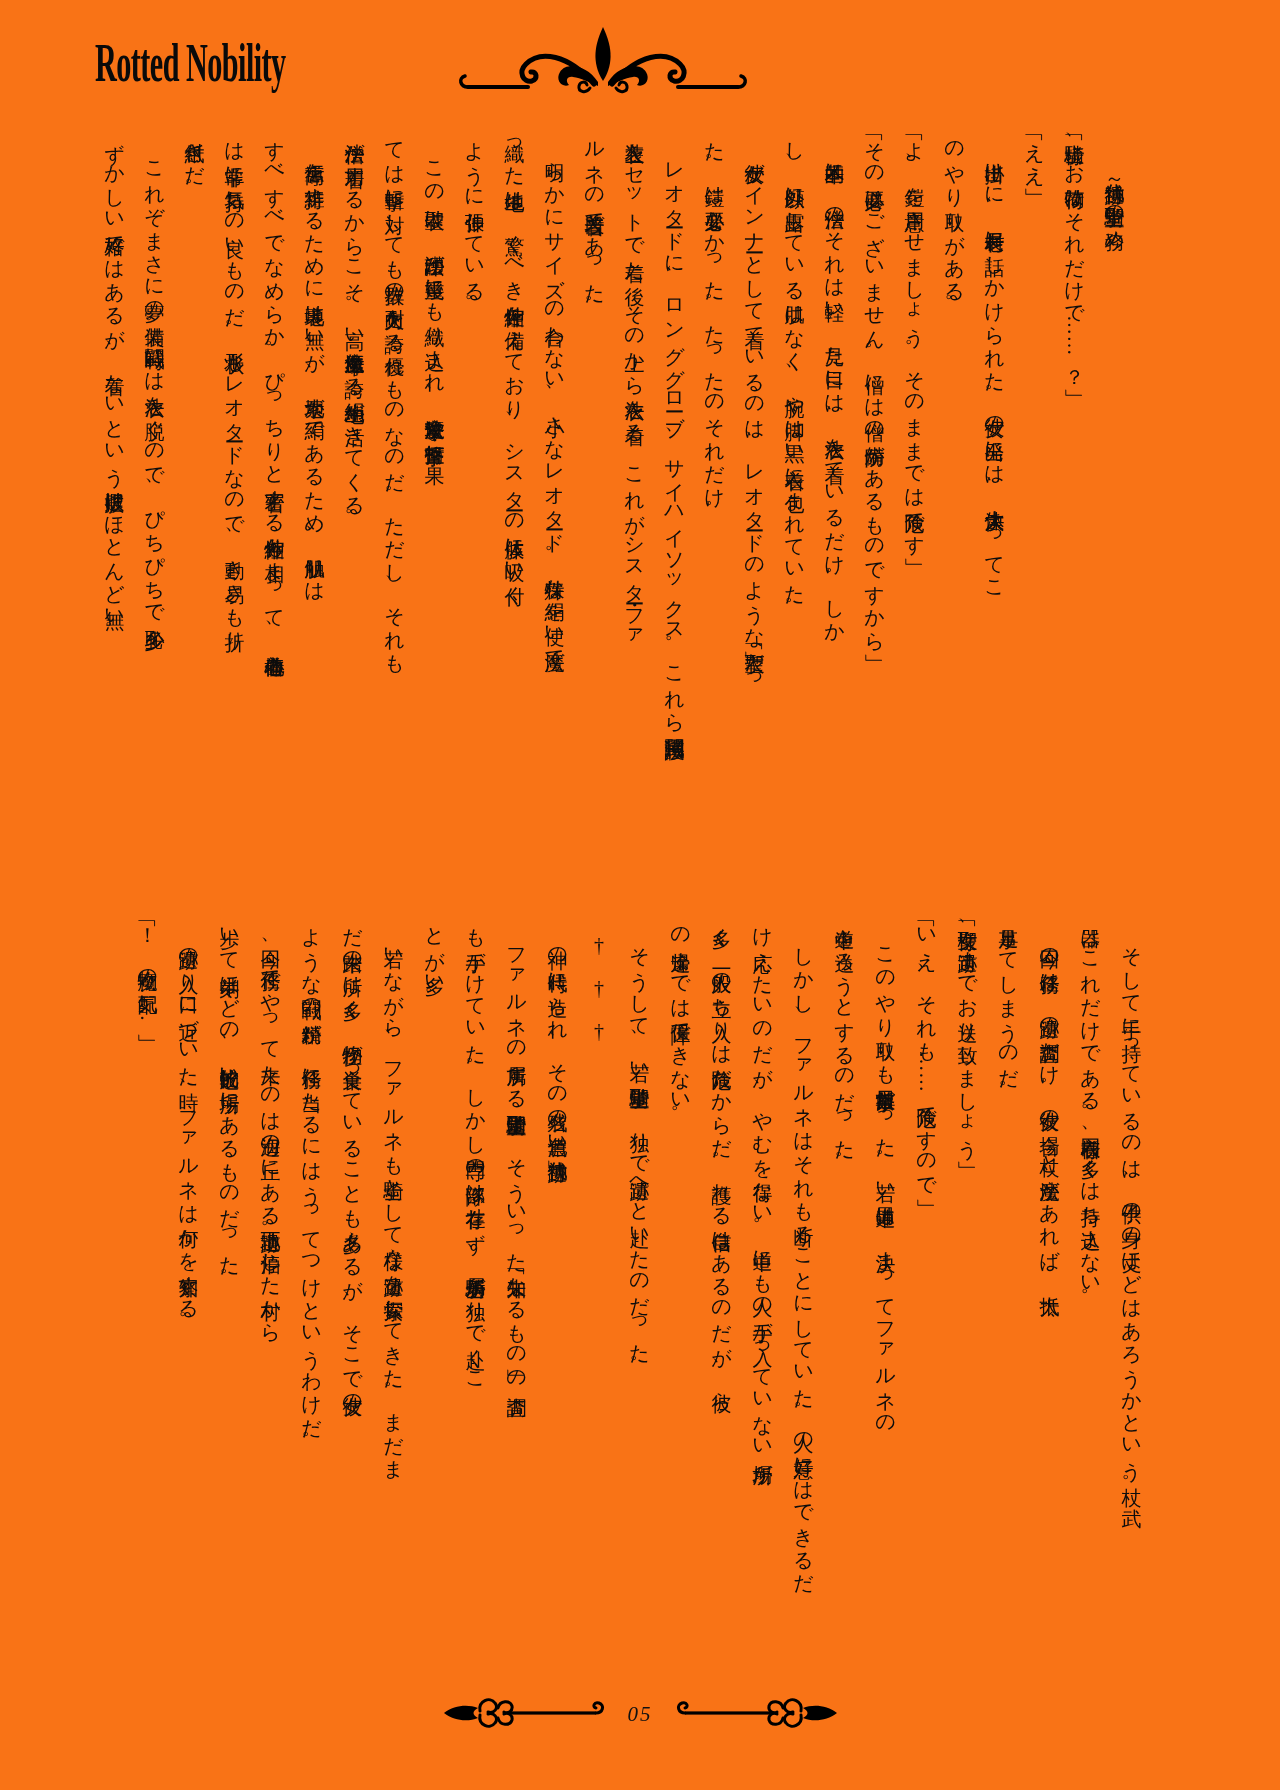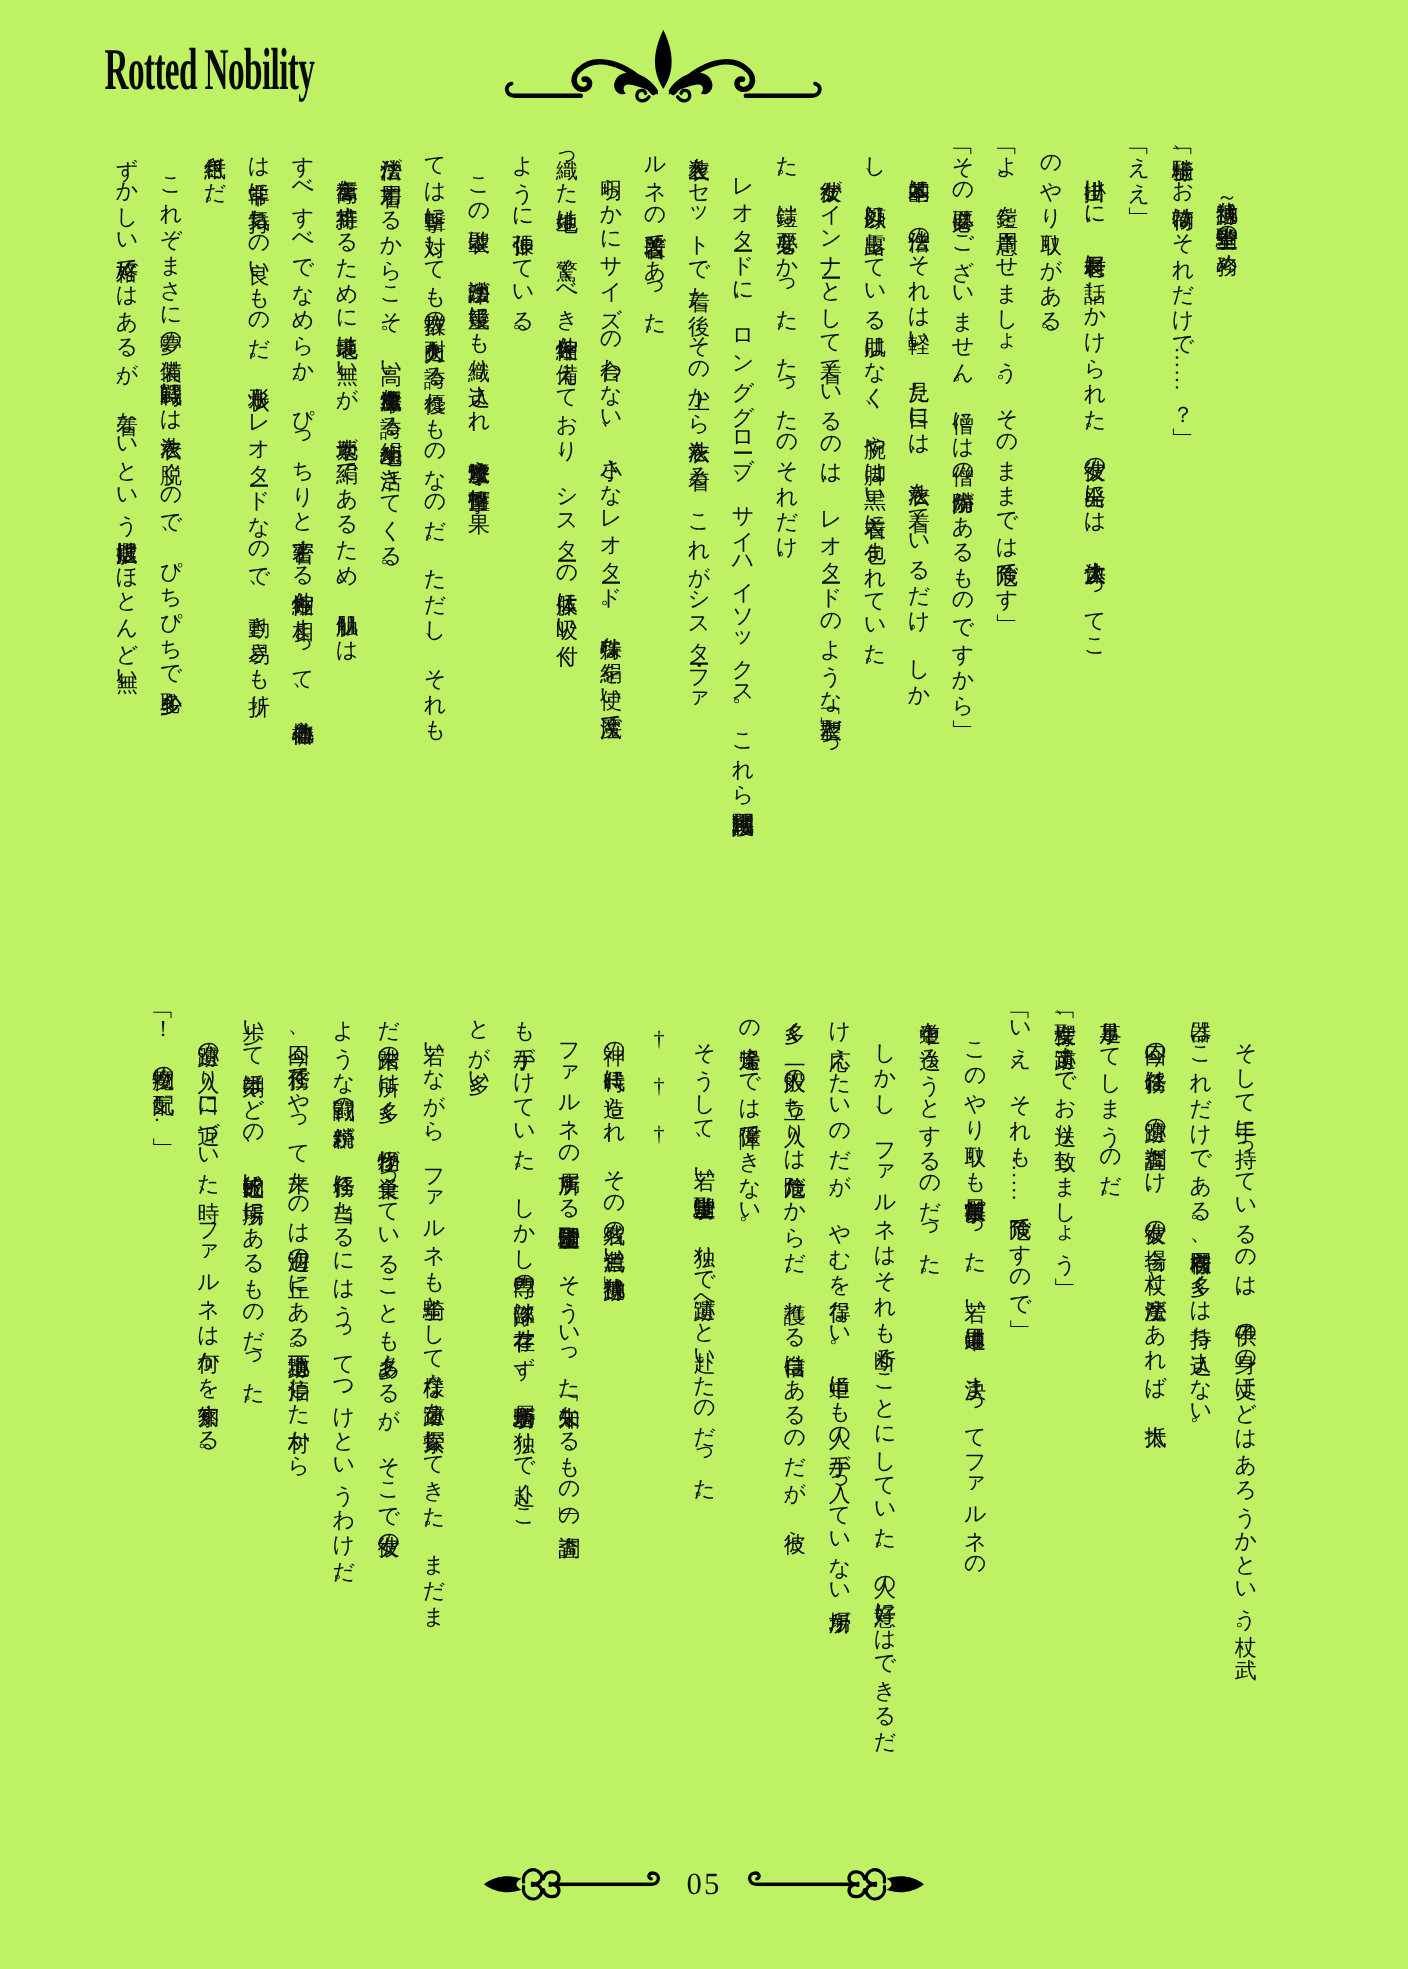--- a/index.html
+++ b/index.html
@@ -1,17 +1,17 @@
 <!DOCTYPE html>
 <html><head>
 <meta charset="utf-8">
 <style>
   html,body{margin:0;padding:0;background:#888;}
   .page{
-    position:relative;width:1280px;height:1790px;background:#bef264;
+    position:relative;width:1280px;height:1790px;background:#f97316;
     overflow:hidden;margin:0 auto;color:#0a0a0a;
     font-family:"Liberation Serif","DejaVu Serif",serif;
   }
   
   .page-title{
     position:absolute;left:95px;top:36px;margin:0;
     font-size:54px;font-weight:700;line-height:1;
     letter-spacing:-1px;white-space:nowrap;
     transform:scaleX(0.56);transform-origin:0 0;
     font-family:"Liberation Serif","DejaVu Serif",serif;
@@ -30,21 +30,21 @@
   .band-bottom{top:914px;right:128px;height:742px;line-height:41px;}
   .tcol{height:100%;white-space:nowrap;}
   .heading{}
   .sep{text-orientation:upright;}
   
   .footer{
     position:absolute;left:0;top:1690px;width:1280px;height:46px;
     display:flex;align-items:center;justify-content:center;gap:14px;
   }
   .page-num{
-    font-size:28px;letter-spacing:2px;color:#111;
+    font-style:italic;font-size:21px;letter-spacing:2px;color:#111;
     font-family:"Liberation Serif","DejaVu Serif",serif;
     transform:translateY(1px);
   }
   .flip{transform:scaleX(-1);}
   .st{fill:none;stroke:#000;stroke-linecap:round;}
   svg{display:block;}
 </style>
 </head>
 <body>
 

